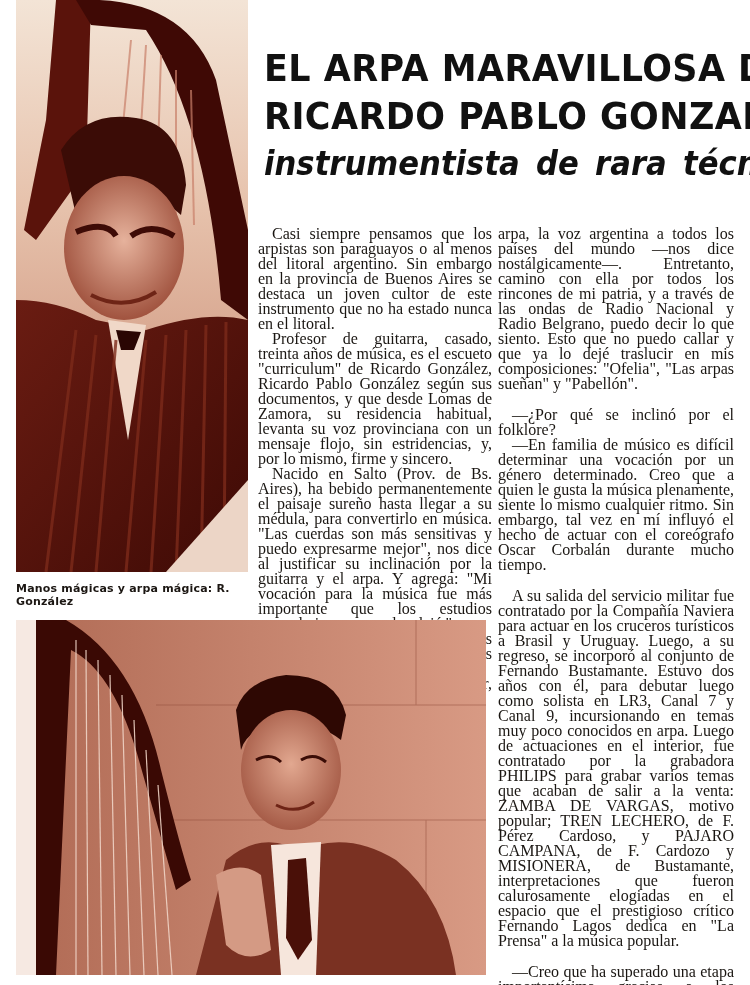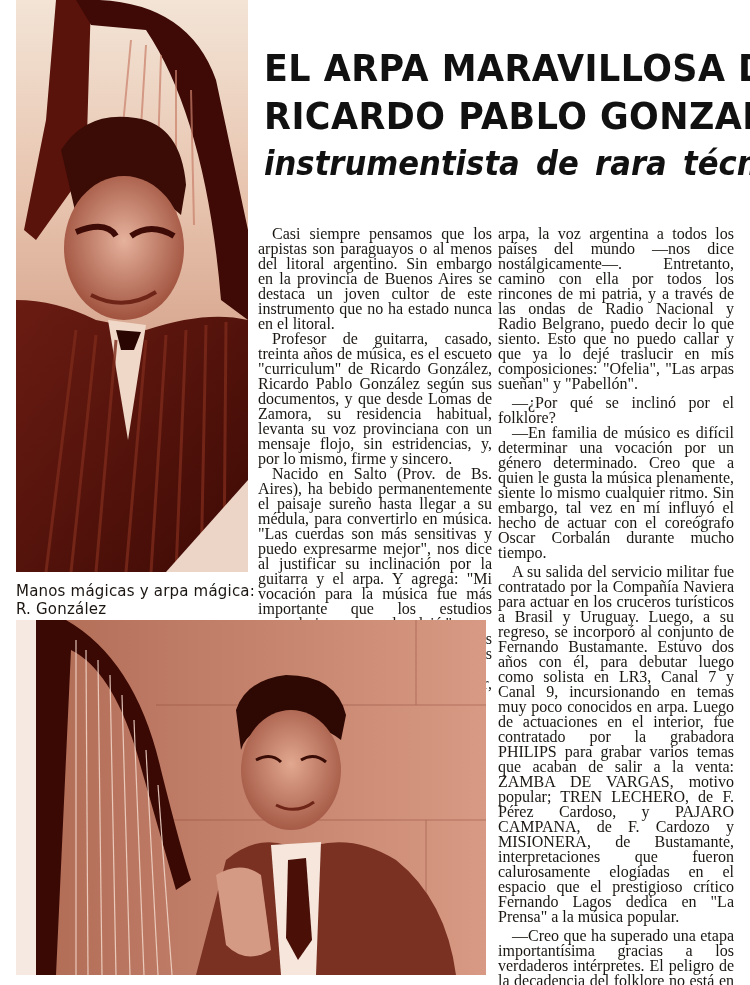--- a/index.html
+++ b/index.html
@@ -6,21 +6,21 @@
     body {
       width: 750px; height: 985px; background: #ffffff; position: relative; overflow: hidden;
       font-family: "Liberation Serif", "DejaVu Serif", serif; color: #1a1612;
     }
     .photo { position: absolute; overflow: hidden; }
     .photo svg { display: block; width: 100%; height: 100%; }
     #photo-top { left: 16px; top: 0; width: 232px; height: 572px; }
     #photo-bottom { left: 16px; top: 620px; width: 470px; height: 355px; }
     .caption {
       position: absolute; left: 16px; top: 582px; width: 240px;
-      font-family: "DejaVu Sans", sans-serif; font-weight: normal; font-size: 15px;
+      font-family: "DejaVu Sans", sans-serif; font-weight: bold; font-size: 11px;
       letter-spacing: 0.2px; color: #1b1612;
     }
     .headline {
       position: absolute; left: 264px; top: 44px; width: 450px;
       font-family: "DejaVu Sans", sans-serif; font-weight: bold; color: #111;
     }
     .headline .line {
       display: block; font-size: 38px; line-height: 48px; letter-spacing: 0.5px;
       transform: scaleX(0.92); transform-origin: left; white-space: nowrap;
     }
@@ -28,21 +28,21 @@
       display: block; font-style: italic; font-size: 33px; line-height: 44px; margin-top: 2px;
       transform: scaleX(0.93); transform-origin: left; white-space: nowrap; word-spacing: 6px;
     }
     .col {
       position: absolute; font-size: 16px; line-height: 15px; text-align: justify;
       hyphens: manual;
     }
     #col-1 { left: 258px; top: 226px; width: 234px; }
     #col-2 { left: 498px; top: 226px; width: 236px; }
     .col p { margin: 0; text-indent: 14px; }
-    .col p.gap { margin-top: 4px; }
+    .col p.gap { margin-top: 16px; }
   </style>
 </head>
 <body>
 
 <div class="photo" id="photo-top">
   <svg viewBox="0 0 232 572" preserveAspectRatio="none">
     <defs>
       <linearGradient id="tbg" x1="0" y1="0" x2="0" y2="1">
         <stop offset="0" stop-color="#f3e4d6"></stop>
         <stop offset="0.35" stop-color="#e7c3ad"></stop>

